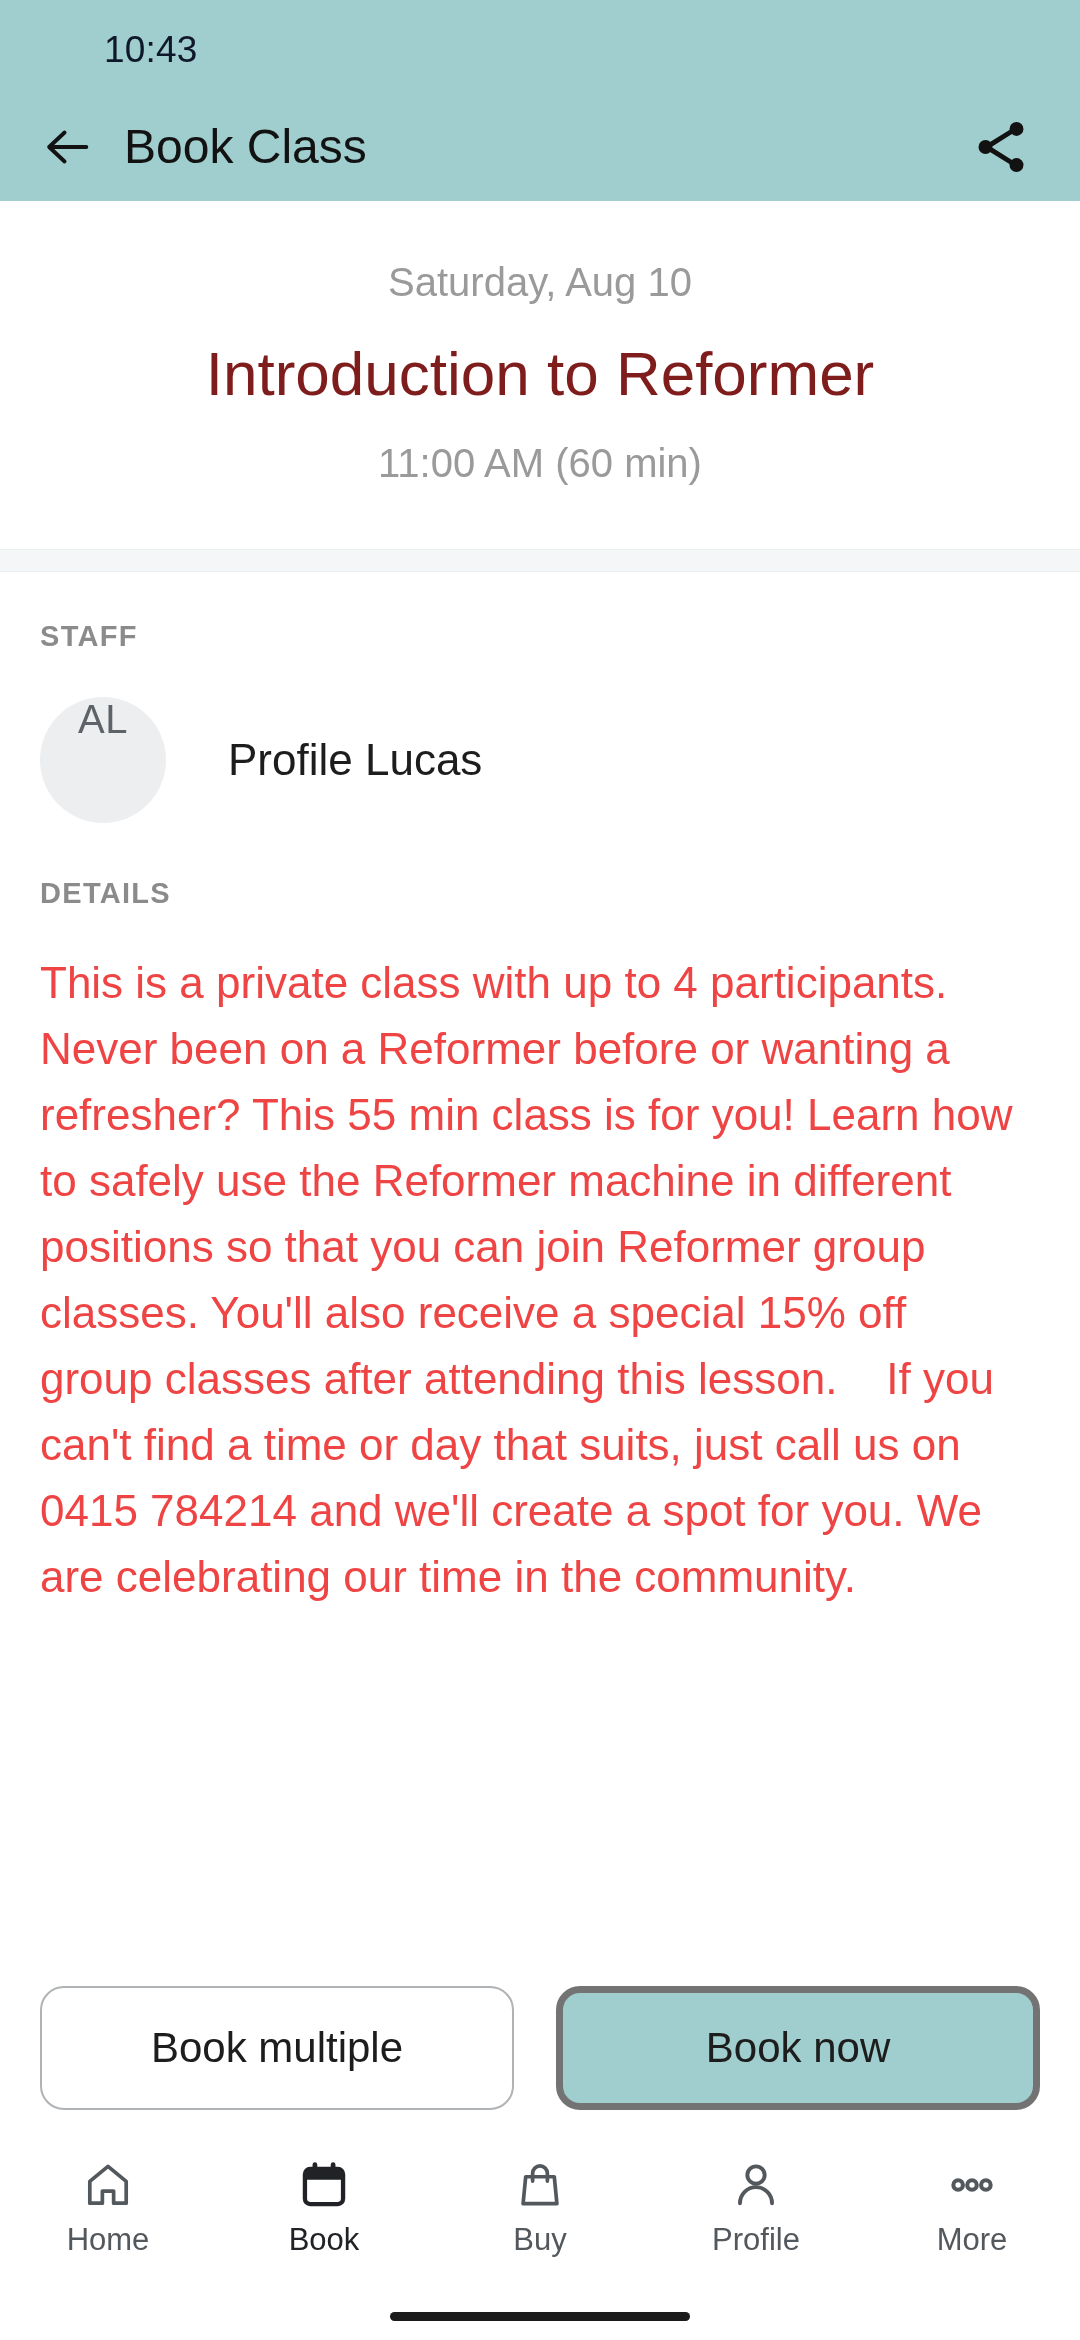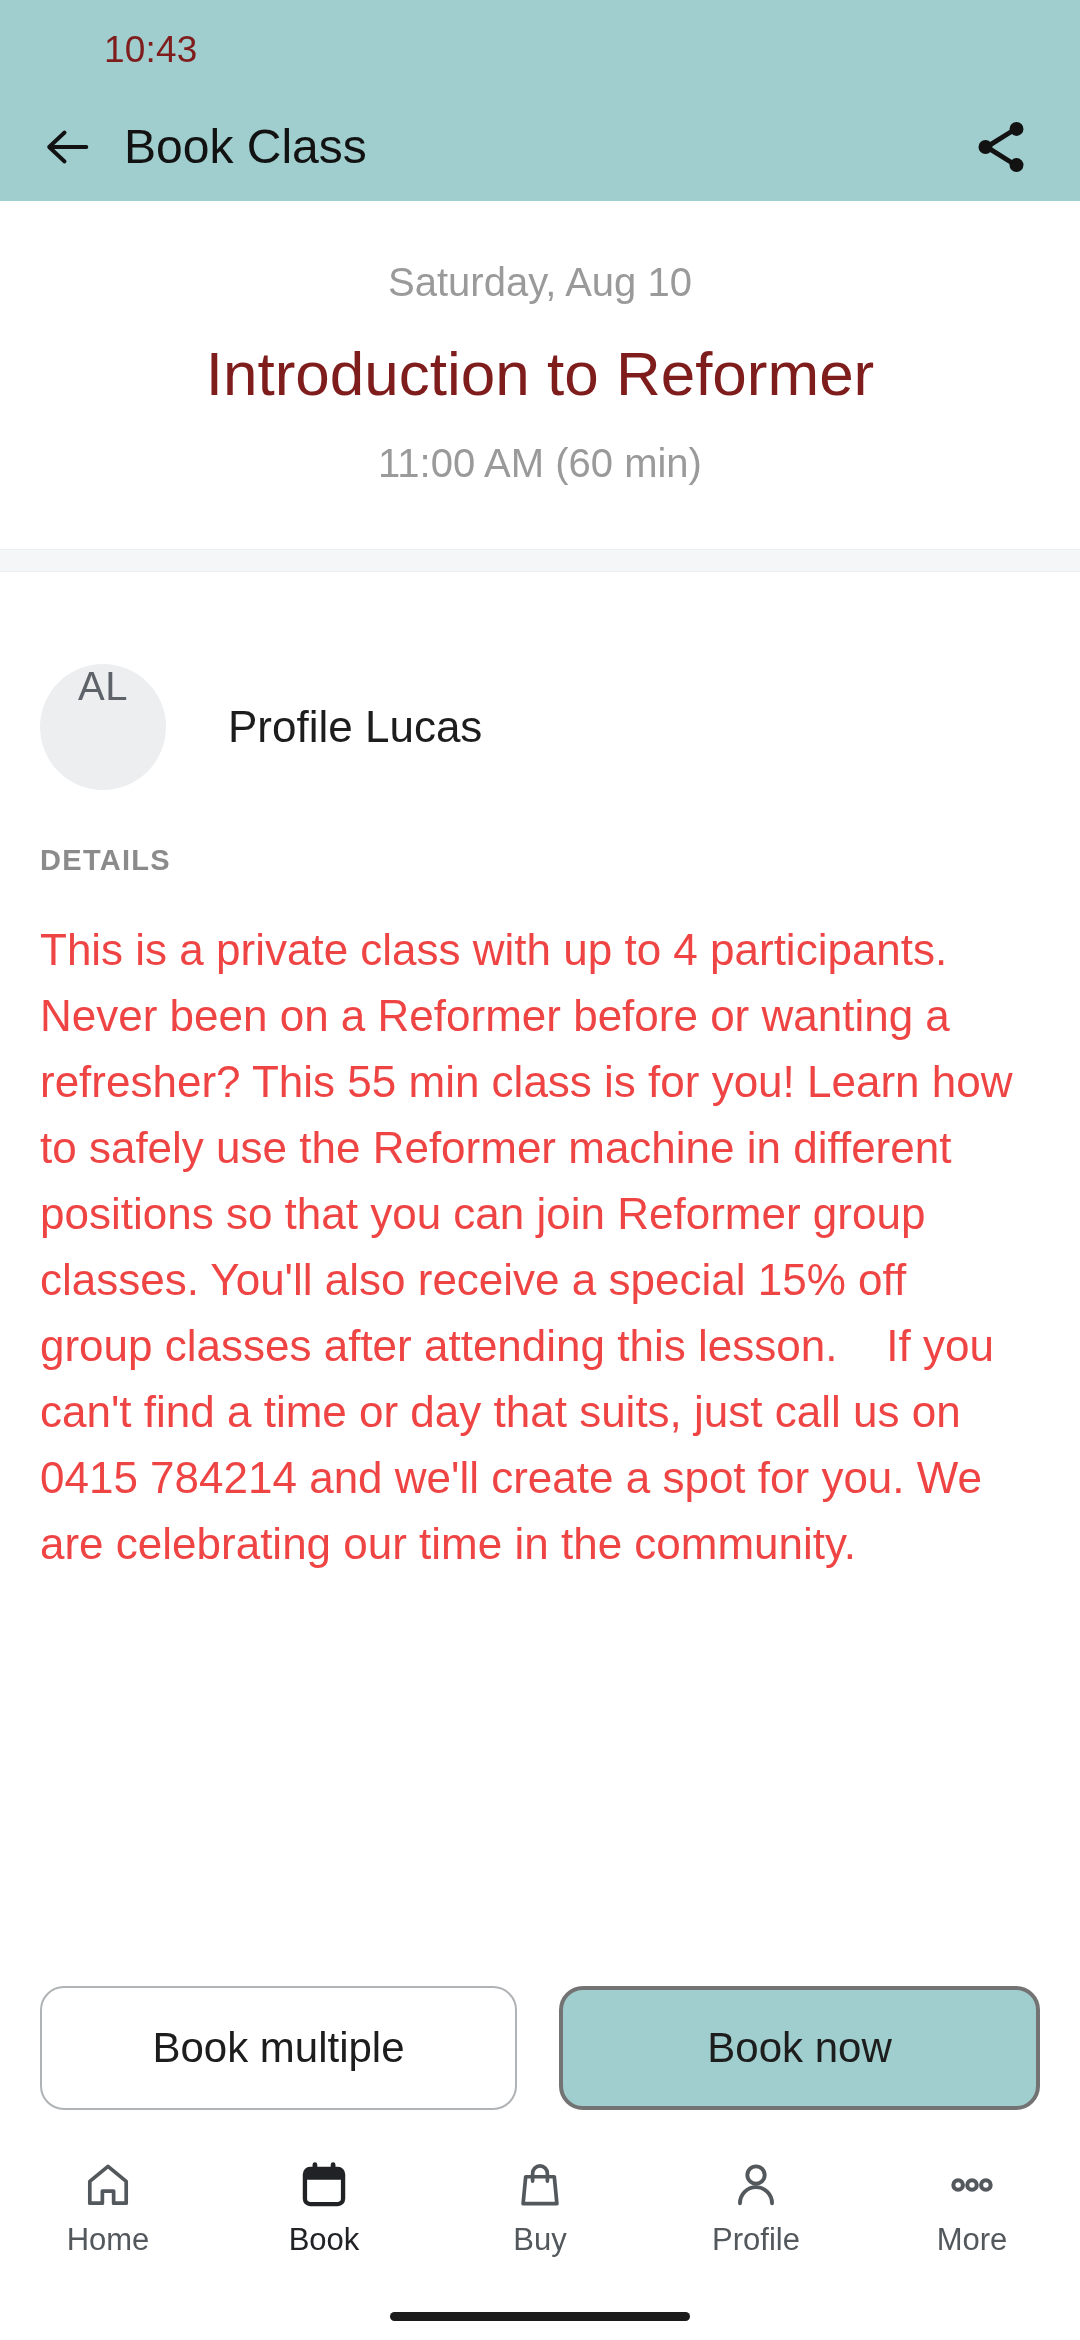--- a/index.html
+++ b/index.html
@@ -25,21 +25,21 @@
   .statusbar {
     height:100px;
     background:#a0cdcd;
     flex:0 0 100px;
     display:flex;
     align-items:center;
     padding-left:104px;
   }
   .statusbar-time {
     font-size:37px;
-    color:#7f1d1d;
+    color:#0f172a;
     letter-spacing:.2px;
   }
 
   
   .appbar {
     height:101px;
     background:#a0cdcd;
     flex:0 0 101px;
     display:flex;
     align-items:center;
@@ -167,21 +167,21 @@
     justify-content:center;
     font-size:42px;
     color:#1d1d1d;
   }
   .btn-outline {
     background:#ffffff;
     border:2px solid #b0b3b5;
   }
   .btn-filled {
     background:#a0cdcd;
-    border:4px solid #737373;
+    border:7px solid #737373;
   }
 
   
   .bottomnav {
     flex:0 0 152px;
     height:152px;
     background:#ffffff;
     display:flex;
     align-items:flex-start;
     padding-top:16px;
@@ -251,20 +251,21 @@
     <div class="class-date">Saturday, Aug 10</div>
     <div class="class-title">Introduction to Reformer</div>
     <div class="class-time">11:00 AM (60 min)</div>
   </div>
 
   <div class="divider-band"></div>
 
   <div class="body-scroll">
 
     <div class="staff-block">
+      <div class="section-label">STAFF</div>
       <div class="staff-row">
         <div class="avatar">
           <span class="avatar-initials">AL</span>
         </div>
         <div class="staff-name">Profile Lucas</div>
       </div>
     </div>
 
     <div class="details-block">
       <div class="section-label">DETAILS</div>

